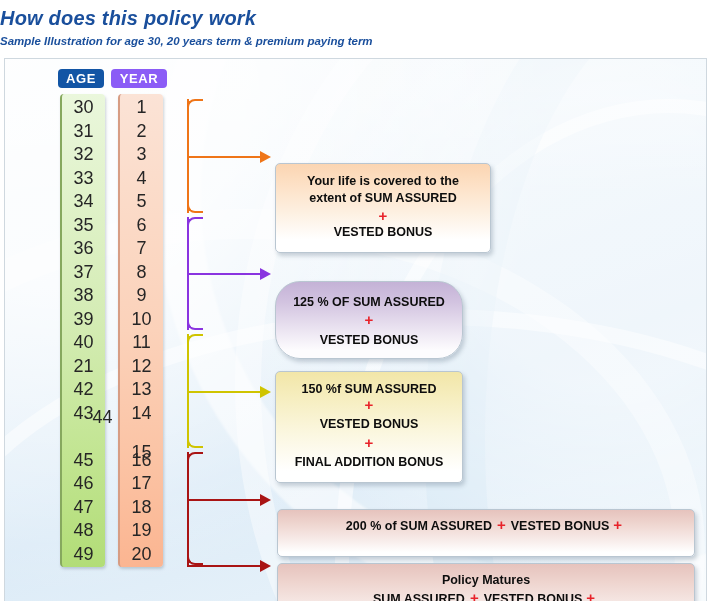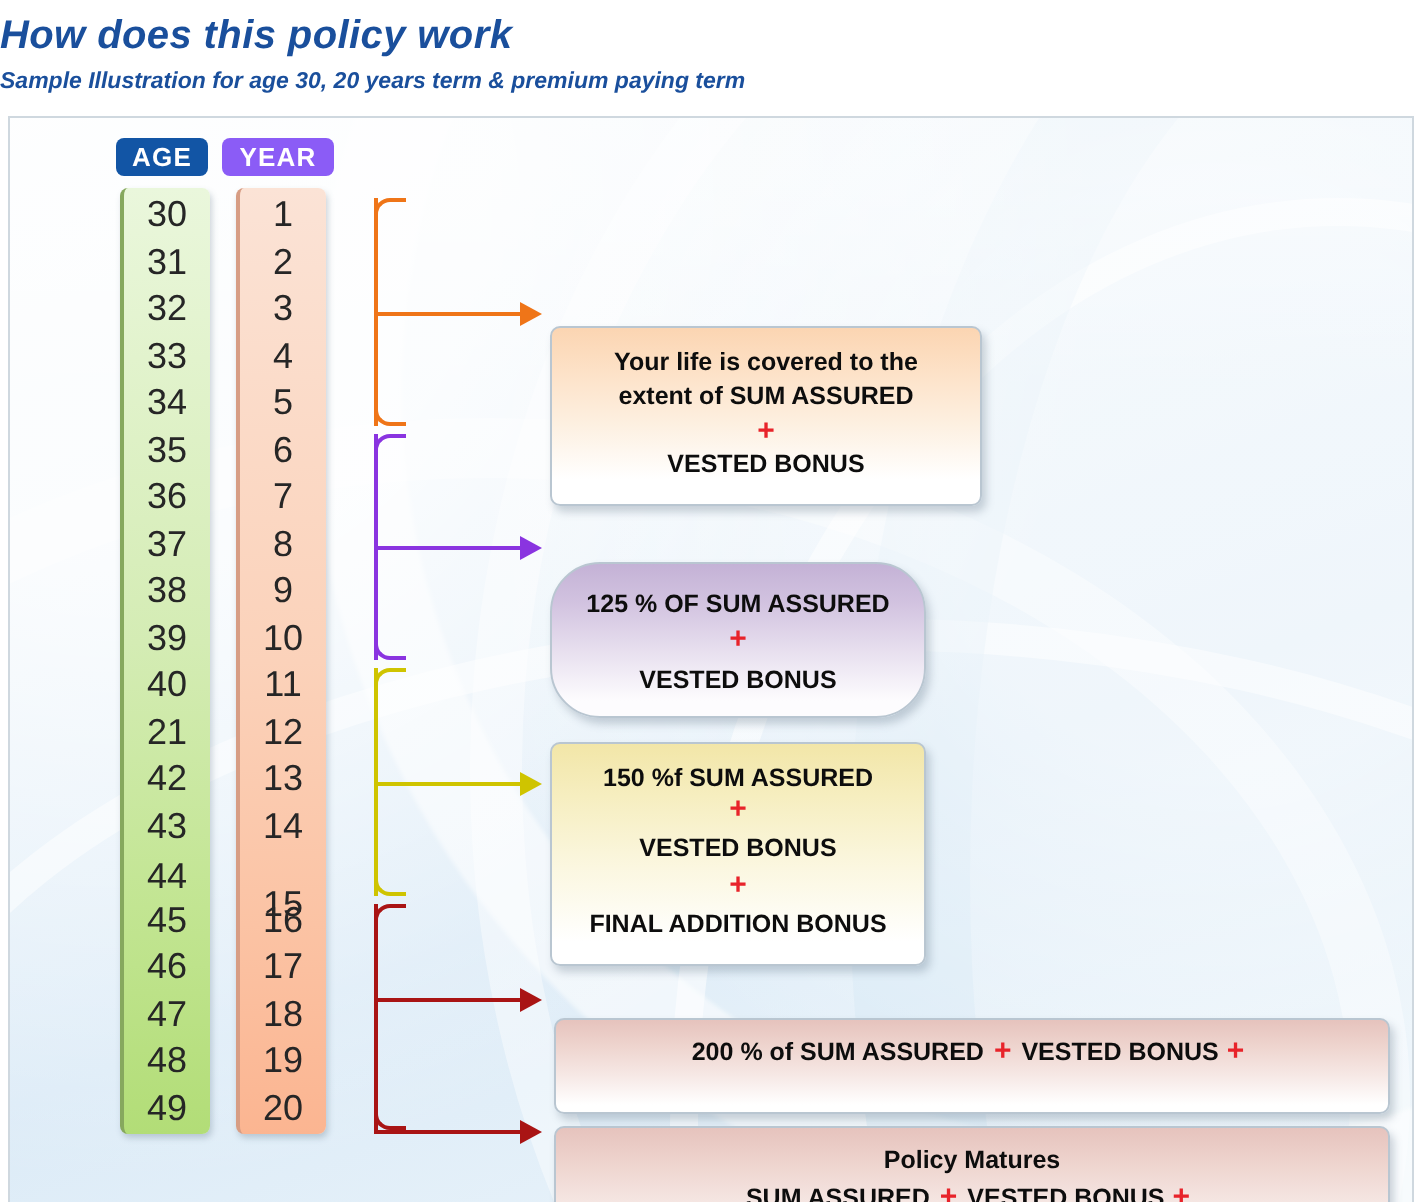--- a/index.html
+++ b/index.html
@@ -190,21 +190,21 @@
       <div class="cell" style="top: 96px;">34</div>
       <div class="cell" style="top: 119.5px;">35</div>
       <div class="cell" style="top: 143px;">36</div>
       <div class="cell" style="top: 166.5px;">37</div>
       <div class="cell" style="top: 190px;">38</div>
       <div class="cell" style="top: 213.5px;">39</div>
       <div class="cell" style="top: 237px;">40</div>
       <div class="cell" style="top: 260.5px;">21</div>
       <div class="cell" style="top: 284px;">42</div>
       <div class="cell" style="top: 307.5px;">43</div>
-      <div class="cell" style="top: 333px;">44</div>
+      <div class="cell" style="top: 312px; margin-left: 19px;">44</div>
       <div class="cell" style="top: 354.5px;">45</div>
       <div class="cell" style="top: 378px;">46</div>
       <div class="cell" style="top: 401.5px;">47</div>
       <div class="cell" style="top: 425px;">48</div>
       <div class="cell" style="top: 448.5px;">49</div>
     </div>
   <div class="col" id="col-year">
       <div class="cell" style="top: 2px;">1</div>
       <div class="cell" style="top: 25.5px;">2</div>
       <div class="cell" style="top: 49px;">3</div>

